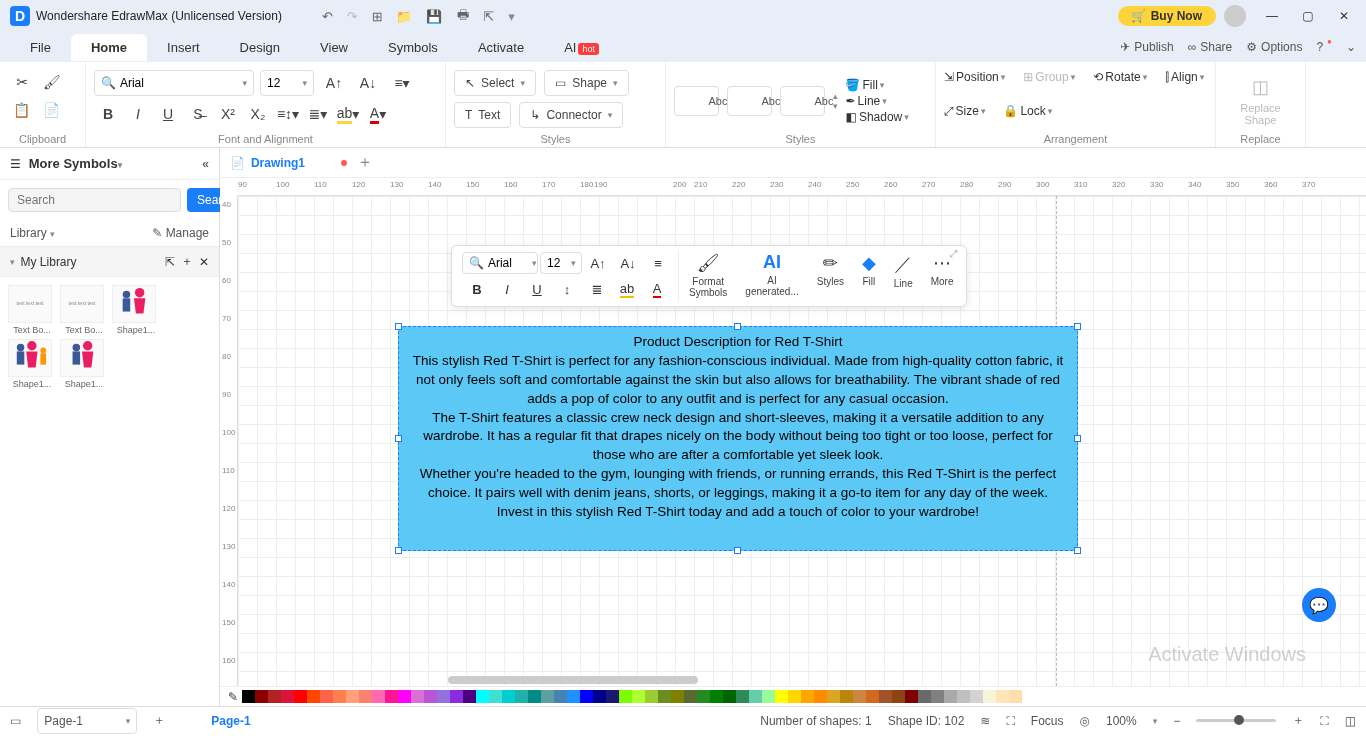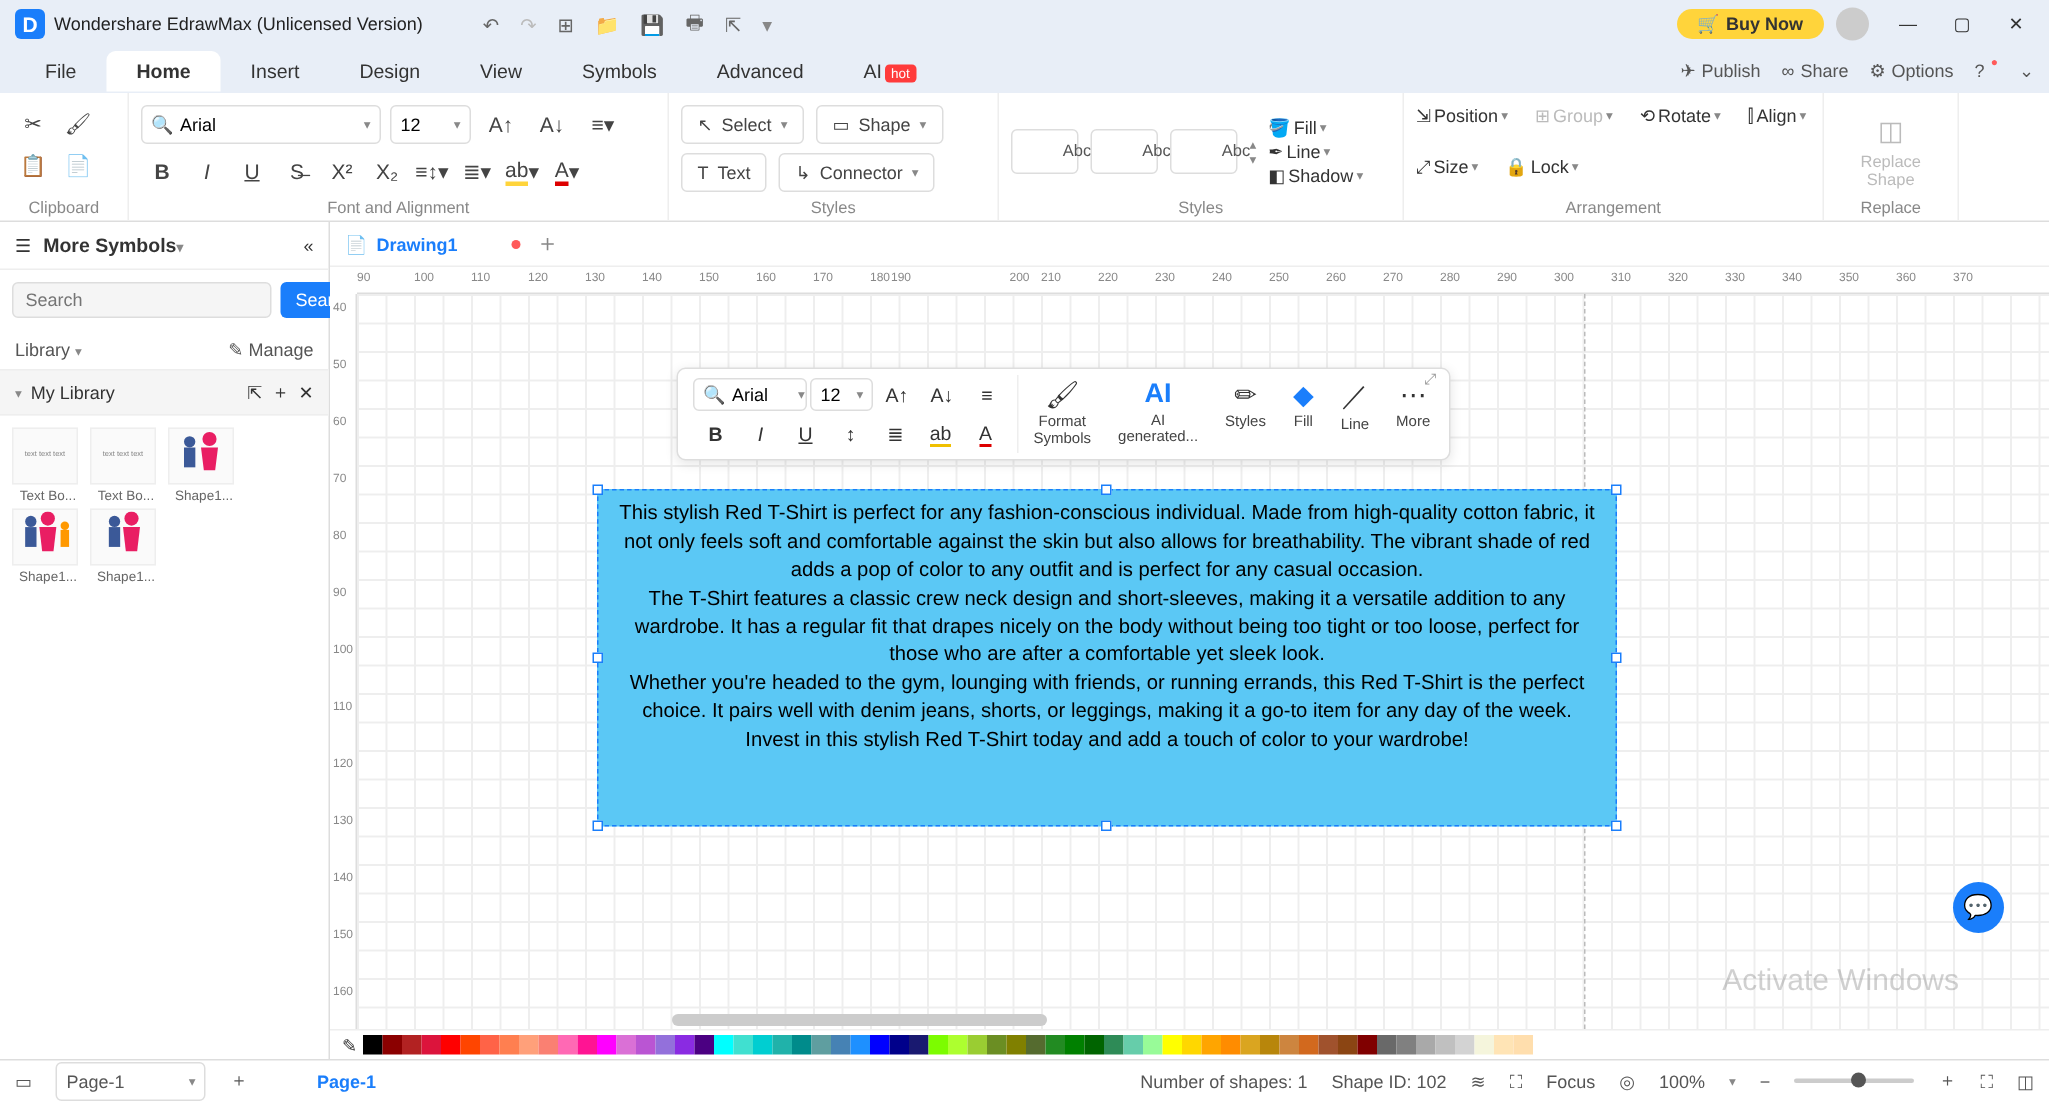--- a/index.html
+++ b/index.html
@@ -101,21 +101,21 @@
   <div class="winbtn">✕</div>
 </div>
 
 <div class="menubar">
   <div class="tab">File</div>
   <div class="tab active">Home</div>
   <div class="tab">Insert</div>
   <div class="tab">Design</div>
   <div class="tab">View</div>
   <div class="tab">Symbols</div>
-  <div class="tab">Advanced</div>
+  <div class="tab">Activate</div>
   <div class="tab"><span>AI</span><span class="hot">hot</span></div>
   <div class="right">
     <div class="item">✈ <span>Publish</span></div>
     <div class="item">∞ <span>Share</span></div>
     <div class="item">⚙ <span>Options</span></div>
     <div class="item">?<span style="color:#ff5a5a;font-size:8px;position:relative;top:-6px">●</span></div>
     <div class="item">⌄</div>
   </div>
 </div>
 
@@ -387,20 +387,21 @@
               <div class="icn">／</div>
               <div class="lbl">Line</div>
             </div>
           <div class="float-big">
               <div class="icn">⋯</div>
               <div class="lbl">More</div>
             </div>
         </div>
 
         <div class="textbox">
+          <div>Product Description for Red T-Shirt</div>
           <div>This stylish Red T-Shirt is perfect for any fashion-conscious individual. Made from high-quality cotton fabric, it not only feels soft and comfortable against the skin but also allows for breathability. The vibrant shade of red adds a pop of color to any outfit and is perfect for any casual occasion.</div>
           <div>The T-Shirt features a classic crew neck design and short-sleeves, making it a versatile addition to any wardrobe. It has a regular fit that drapes nicely on the body without being too tight or too loose, perfect for those who are after a comfortable yet sleek look.</div>
           <div>Whether you're headed to the gym, lounging with friends, or running errands, this Red T-Shirt is the perfect choice. It pairs well with denim jeans, shorts, or leggings, making it a go-to item for any day of the week.</div>
           <div>Invest in this stylish Red T-Shirt today and add a touch of color to your wardrobe!</div>
           <div class="handle" style="left:-4px;top:-4px"></div>
           <div class="handle" style="right:-4px;top:-4px"></div>
           <div class="handle" style="left:-4px;bottom:-4px"></div>
           <div class="handle" style="right:-4px;bottom:-4px"></div>
           <div class="handle" style="left:50%;top:-4px;margin-left:-4px"></div>
           <div class="handle" style="left:50%;bottom:-4px;margin-left:-4px"></div>

